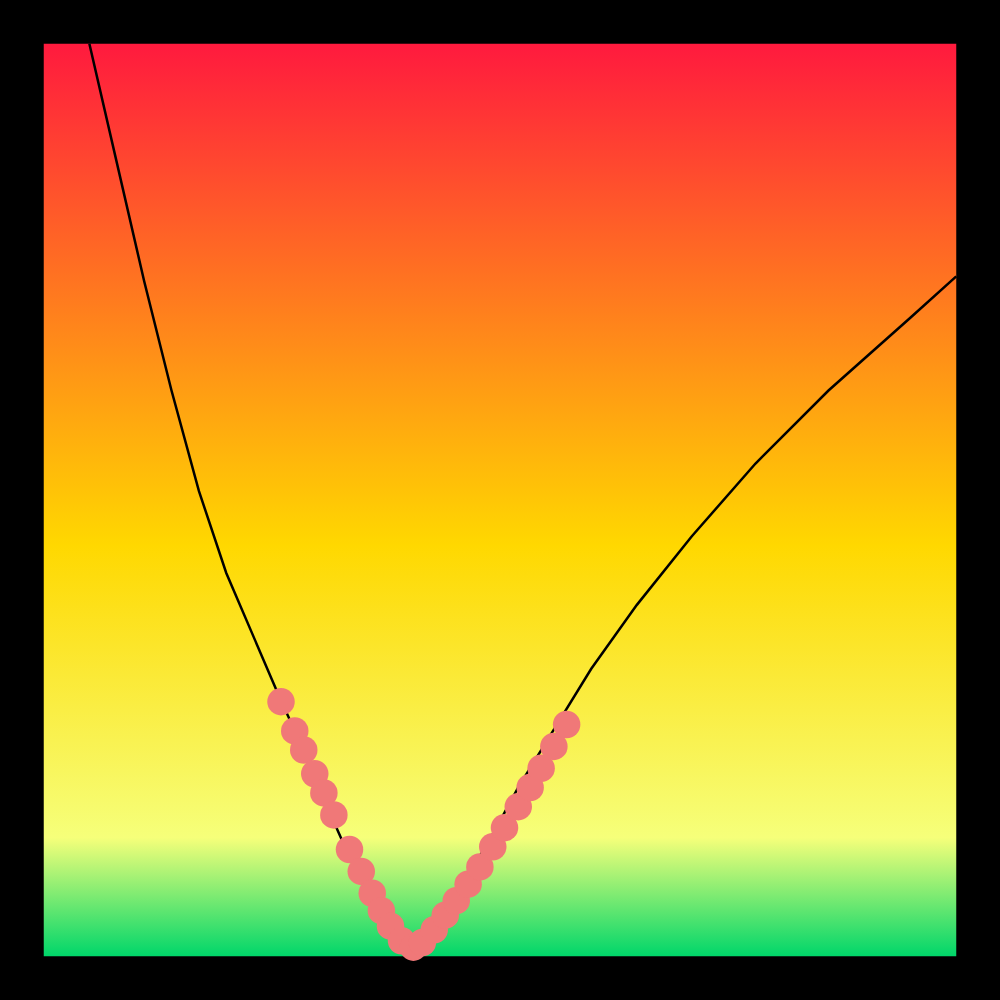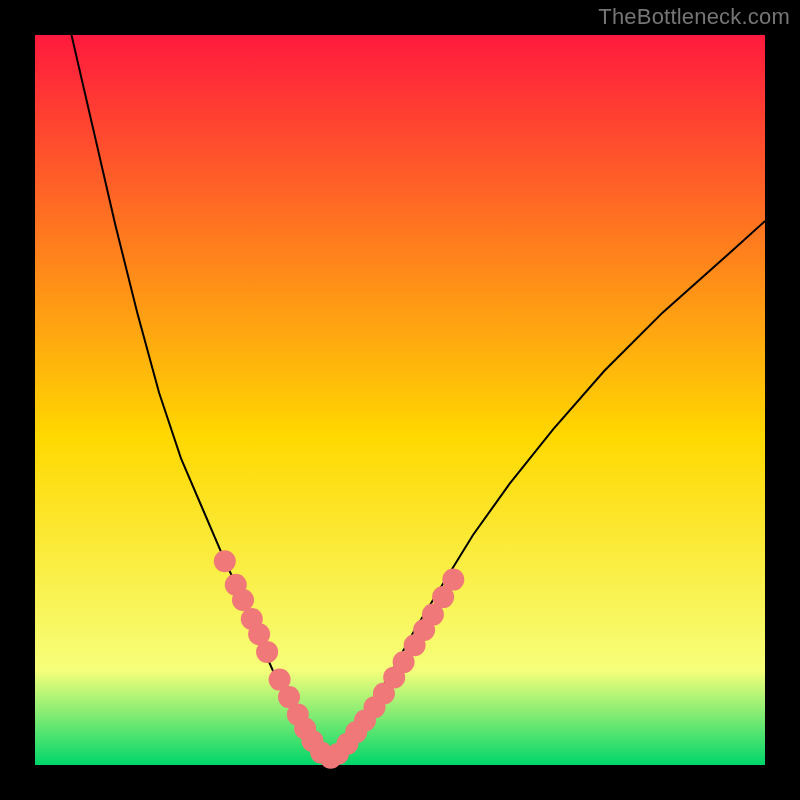--- a/index.html
+++ b/index.html
@@ -30,21 +30,20 @@
   svg.plot {
     position: absolute;
     top: 0;
     left: 0;
   }
 </style>
 </head>
 <body>
 
 <div class="stage">
-  <div class="watermark">TheBottleneck.com</div>
   <svg class="plot" width="800" height="800" viewBox="0 0 800 800">
     <defs>
       <linearGradient id="bg-grad" x1="0" y1="0" x2="0" y2="1">
         <stop id="g-top" offset="0%" stop-color="#ff1a3e"></stop>
         <stop id="g-mid" offset="55%" stop-color="#ffd800"></stop>
         <stop id="g-yel2" offset="87%" stop-color="#f6ff7a"></stop>
         <stop id="g-bot" offset="100%" stop-color="#00d66a"></stop>
       </linearGradient>
     </defs>
     <rect id="bg-rect" x="35" y="35" width="730" height="730" fill="url(#bg-grad)"></rect>

